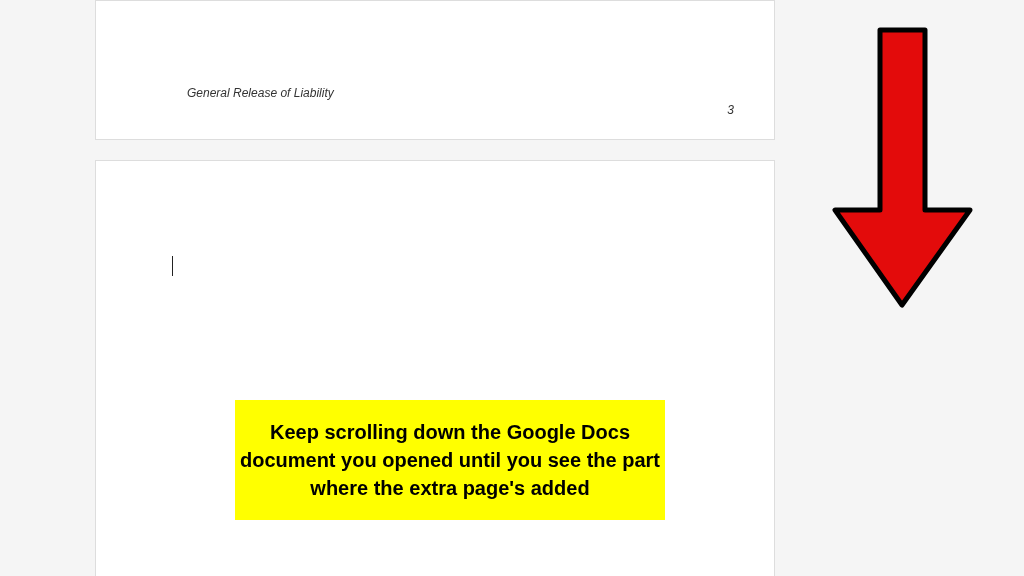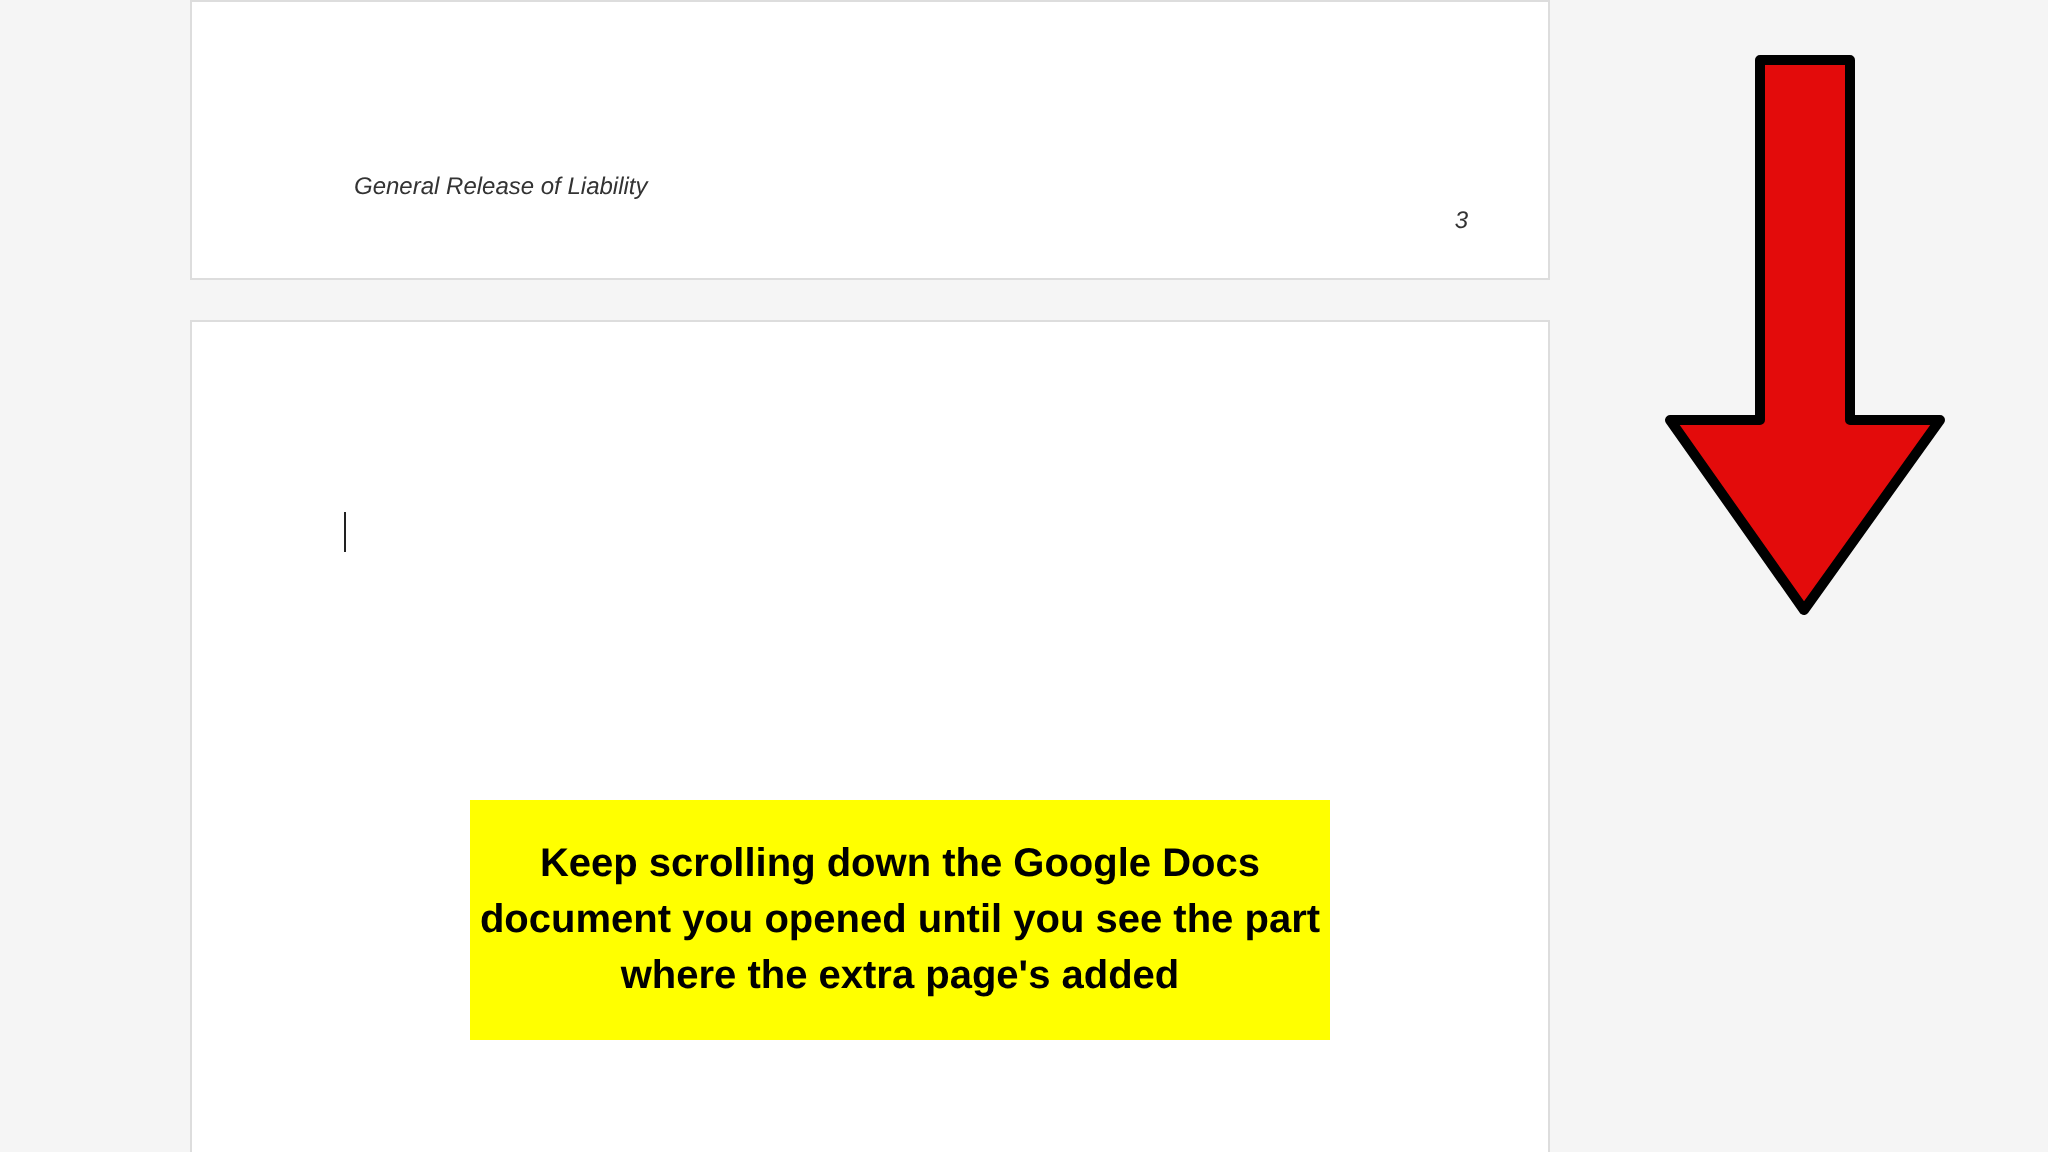--- a/index.html
+++ b/index.html
@@ -21,21 +21,21 @@
     .page-top {
       top: 0;
       height: 140px;
     }
     .page-bottom {
       top: 160px;
       height: 420px;
     }
     .footer-title {
       position: absolute;
-      left: 81px;
+      left: 91px;
       top: 85px;
       font-style: italic;
       font-size: 12px;
       color: #333;
     }
     .page-number {
       position: absolute;
       right: 40px;
       top: 102px;
       font-style: italic;

